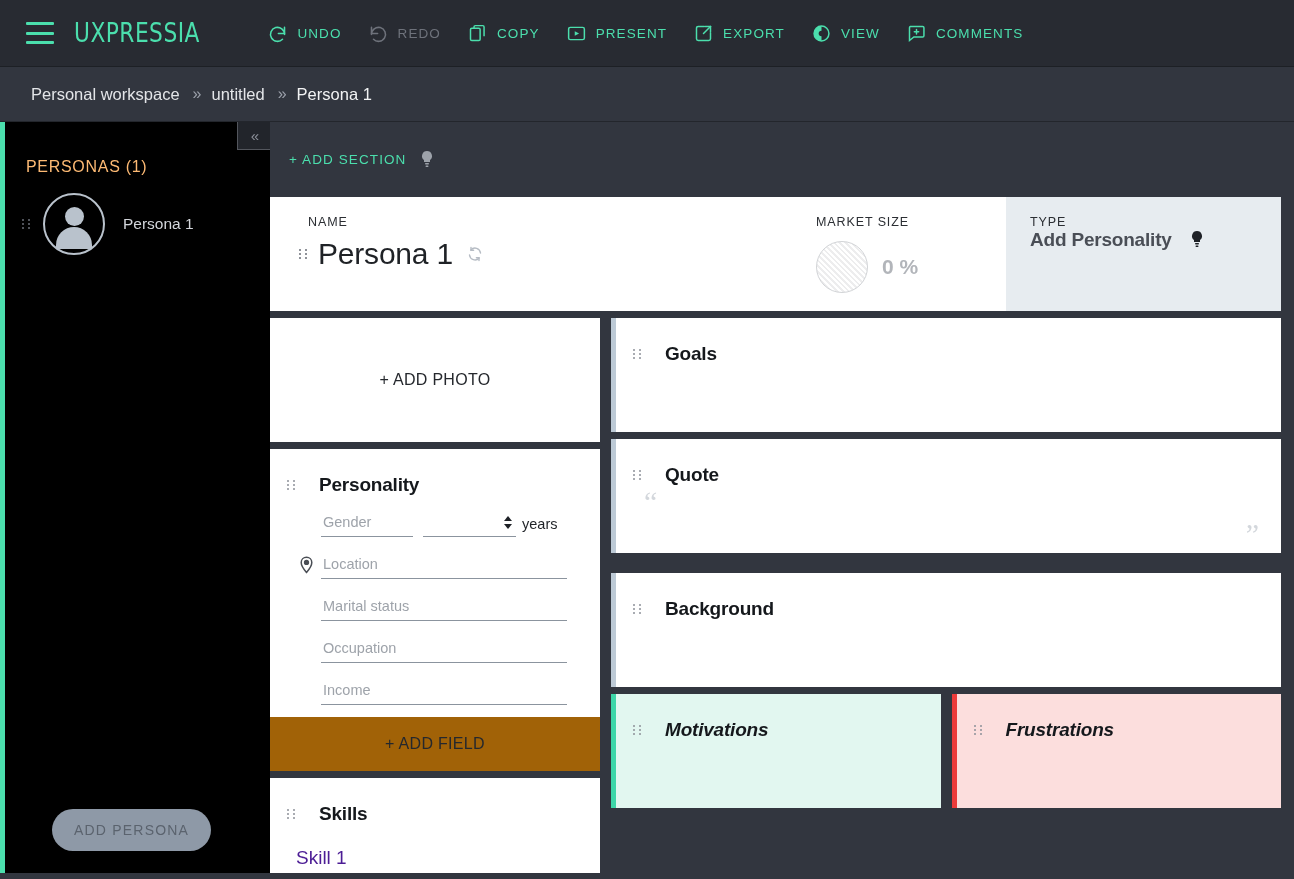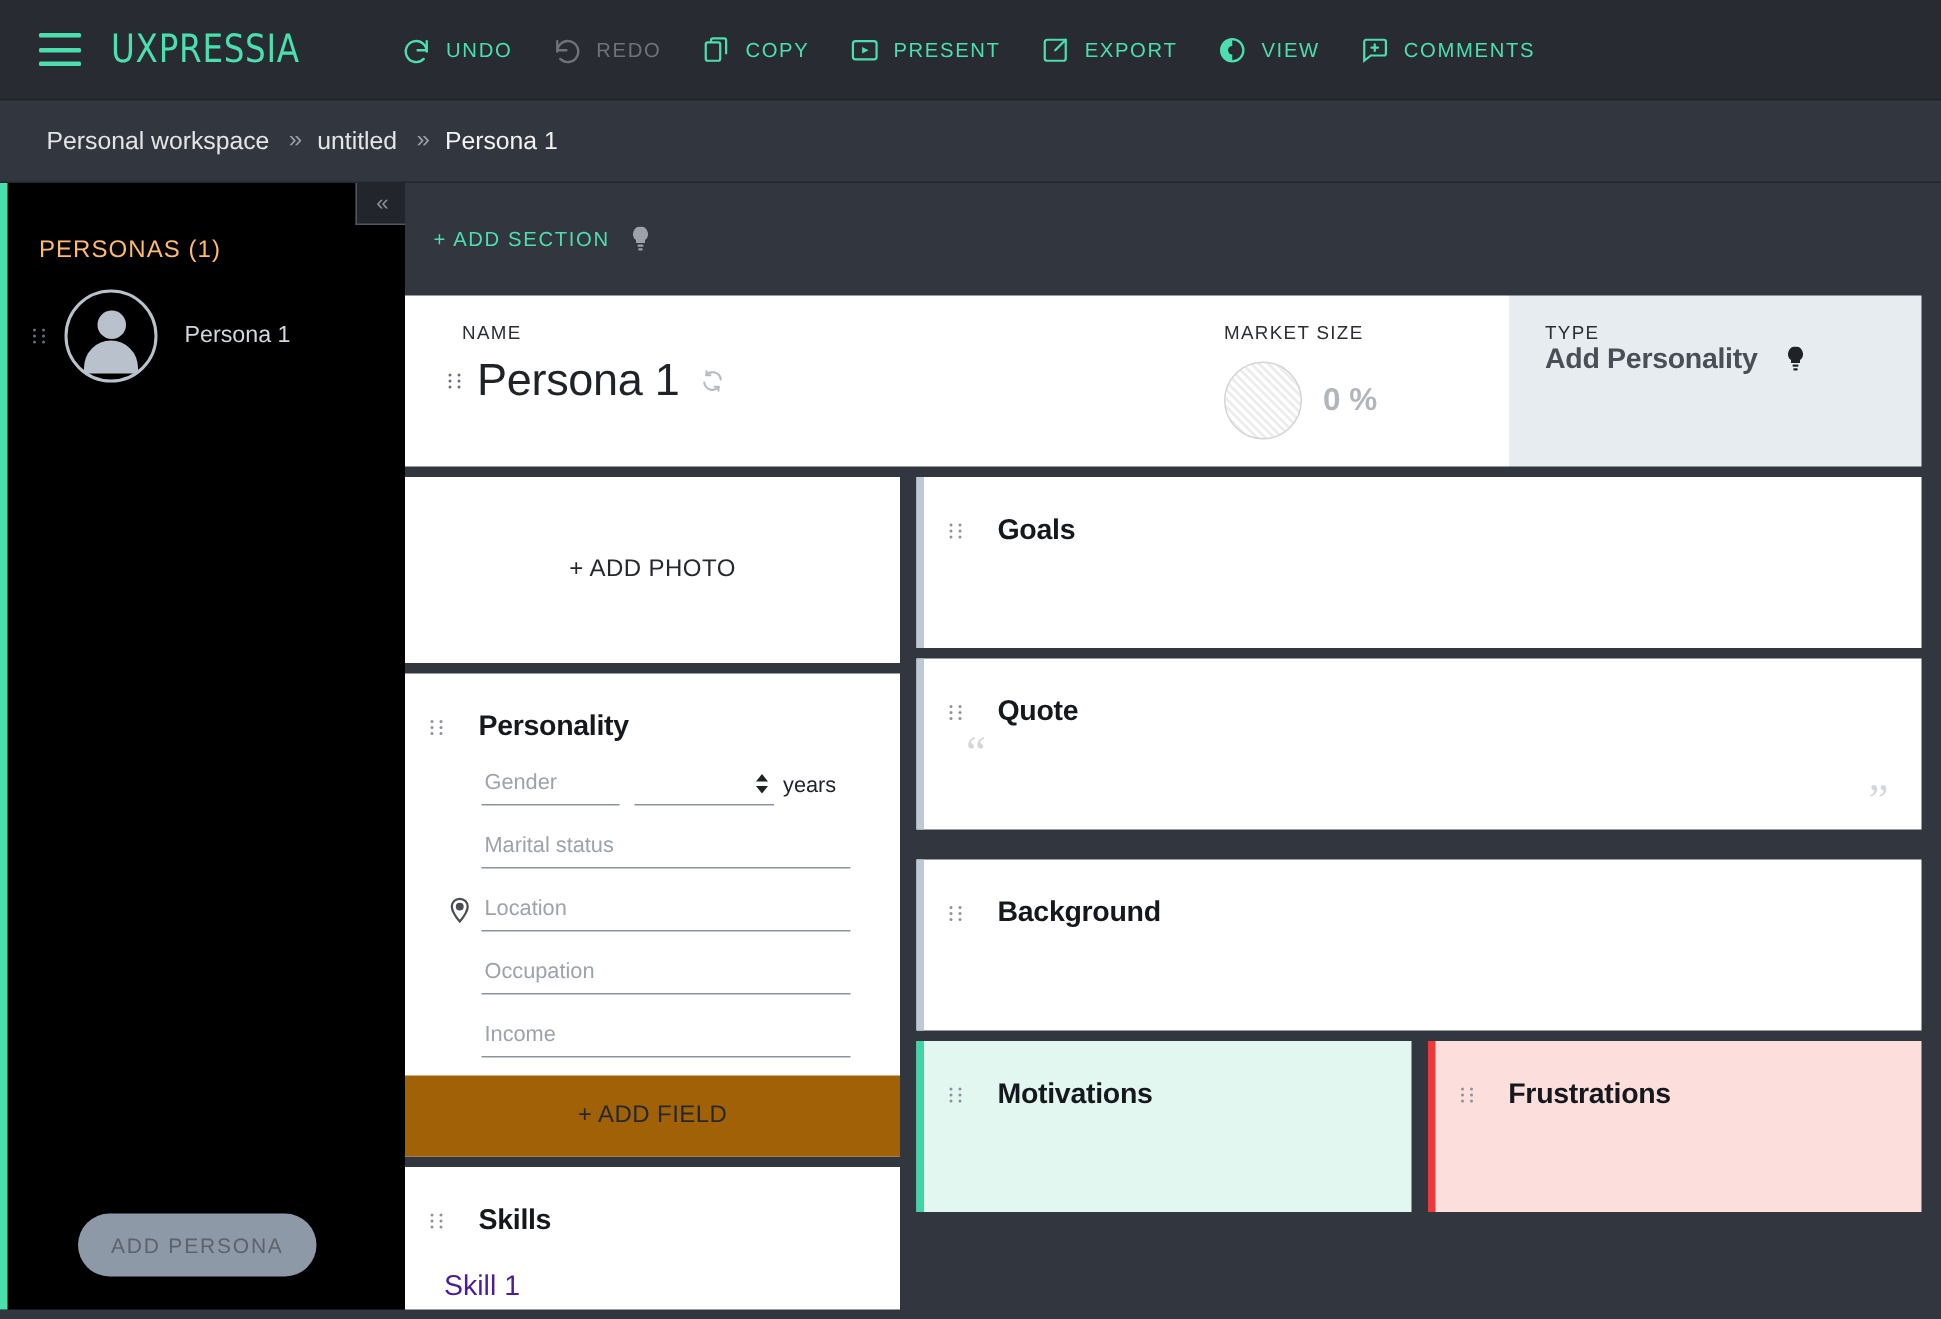--- a/index.html
+++ b/index.html
@@ -174,21 +174,21 @@
   .skill-item { font-size: 19px; color: #4c1d95; padding: 22px 0 0 26px; }
 
   .goals-card { height: 114px; }
   .quote-card { height: 114px; margin-top: 7px; position: relative; }
   .quote-open { position:absolute; left: 28px; top: 48px; font-size: 30px;
     color: #d3d7dc; font-family: "Liberation Serif", serif; line-height: 1; }
   .quote-close { position:absolute; right: 22px; bottom: 4px; font-size: 30px;
     color: #d3d7dc; font-family: "Liberation Serif", serif; line-height: 1; }
   .bg-card { height: 114px; margin-top: 20px; }
   .mf-row { display:flex; gap: 11px; margin-top: 7px; }
-  .mf-row .card { flex:1; height: 114px; }
+  .mf-row .card { flex:1; height: 114px; font-style: italic; }
 </style>
 </head>
 <body>
 
 <div class="app">
 
   <div class="toolbar">
     <div class="hamburger">
       <span></span>
         <span></span>
@@ -392,34 +392,34 @@
                   <input class="fld gender" type="text" placeholder="Gender" style="">
                   <input class="fld short" type="text" placeholder="" style="">
                   <span class="spinner">
                     <i class="up"></i>
                       <i class="dn"></i>
                   </span>
                   <span class="years-lbl">years</span>
                 </div>
 
                 <div class="frow">
-                  <input class="fld" type="text" placeholder="Marital status" style="">
-                </div>
-
-                <div class="frow">
                   <span class="pin-ico">
                     <svg viewBox="0 0 15 18" fill="none" stroke="#4a4e55" stroke-width="1.5">
                       <path d="M7.5 1.2c3 0 5.3 2.3 5.3 5.2 0 3.8-5.3 10-5.3 10S2.2 10.2 2.2 6.4c0-2.9 2.3-5.2 5.3-5.2z"></path>
                       <circle cx="7.5" cy="6.4" r="1.9" fill="#4a4e55"></circle>
                     </svg>
                   </span>
                   <input class="fld" type="text" placeholder="Location" style="">
                 </div>
 
                 <div class="frow">
+                  <input class="fld" type="text" placeholder="Marital status" style="">
+                </div>
+
+                <div class="frow">
                   <input class="fld" type="text" placeholder="Occupation" style="">
                 </div>
 
                 <div class="frow" style="margin-bottom:0">
                   <input class="fld" type="text" placeholder="Income" style="">
                 </div>
               </div>
 
               <div class="add-field">+ ADD FIELD</div>
             </div>

